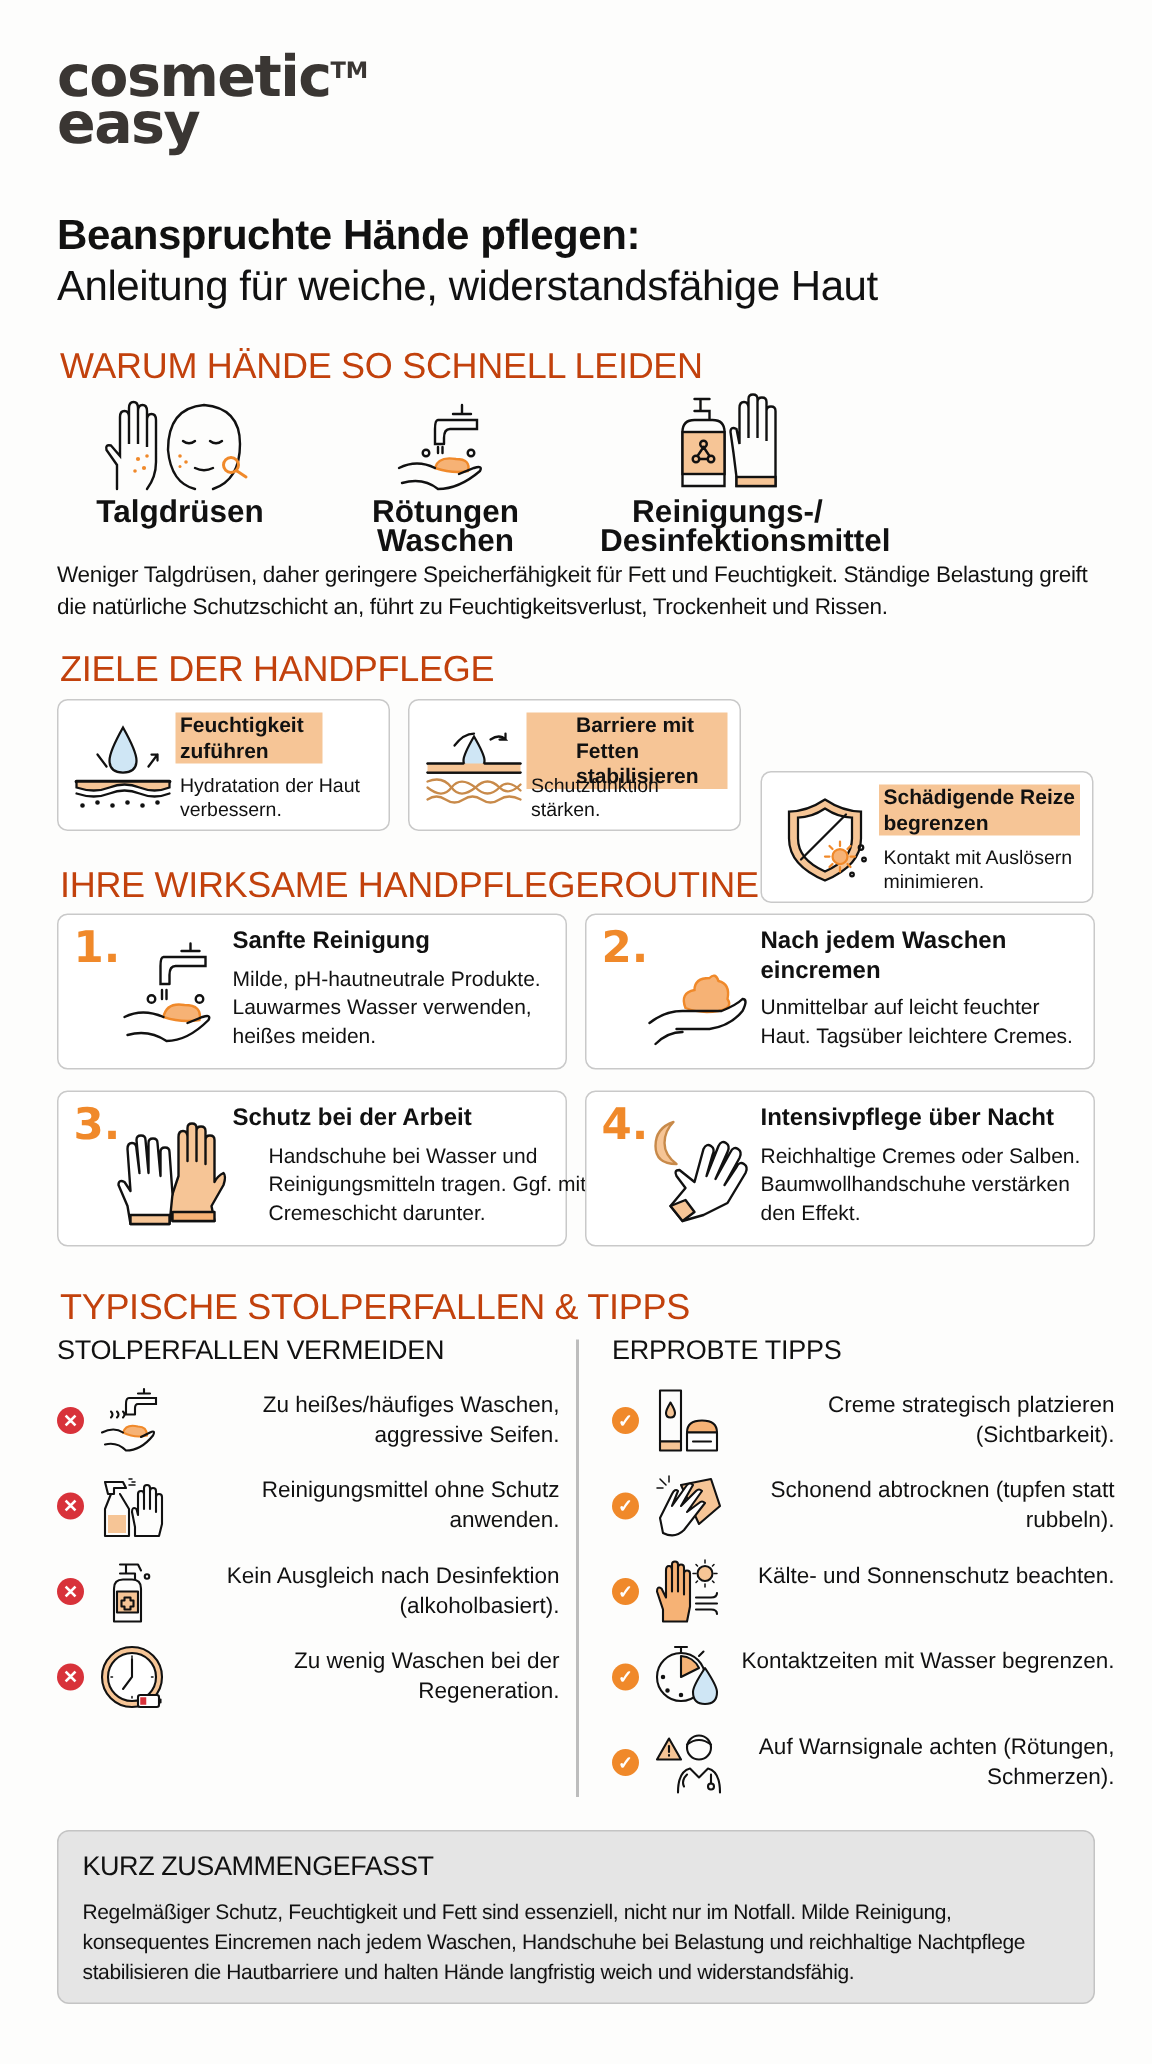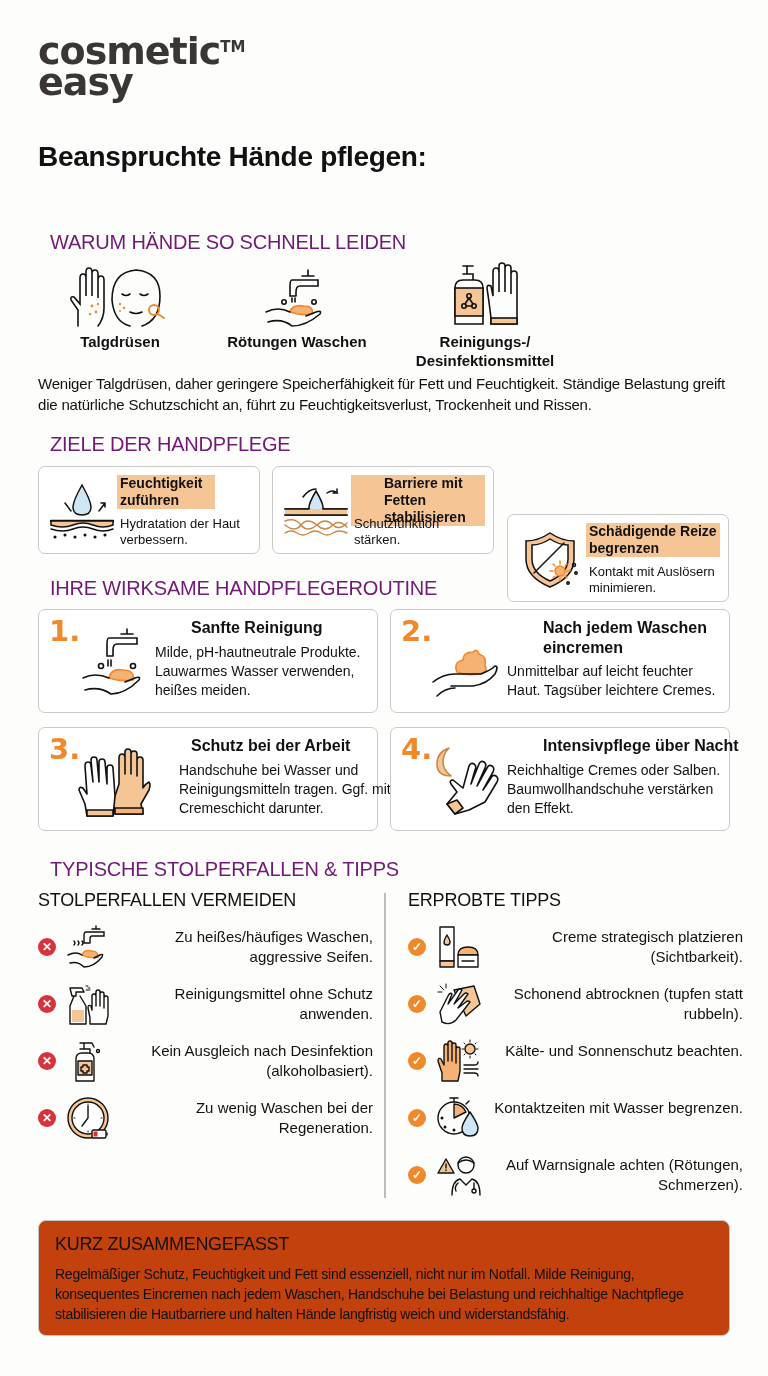--- a/index.html
+++ b/index.html
@@ -6,69 +6,70 @@
   html, body { width: 768px; height: 1376px; background: #fdfdfc; }
   body { font-family: "Liberation Sans", sans-serif; color: #111; position: relative; overflow: hidden; }
 
   .brand { position: absolute; left: 38px; top: 36px; font-family: "DejaVu Sans", sans-serif; font-weight: bold; color: #3a3633; font-size: 38px; line-height: 31px; letter-spacing: -1px; }
   .brand .tm { font-size: 15px; vertical-align: top; position: relative; top: -4px; letter-spacing: 0; }
 
   .title { position: absolute; left: 38px; top: 140px; width: 700px; }
   .title h1 { font-size: 28px; font-weight: bold; line-height: 34px; letter-spacing: -0.3px; }
   .title h2 { font-size: 28px; font-weight: normal; line-height: 34px; letter-spacing: -0.3px; }
 
-  .section-h { position: absolute; left: 50px; font-size: 20px; font-weight: normal; letter-spacing: -0.2px; color: #701a75; }
+  .section-h { position: absolute; left: 40px; font-size: 24px; font-weight: normal; letter-spacing: -0.2px; color: #c2410c; }
 
   
   .why-row { position: absolute; left: 30px; top: 260px; width: 710px; height: 110px; }
   .why-item { position: absolute; top: 0; width: 170px; text-align: center; }
   .why-item .ic { height: 68px; display: flex; justify-content: center; align-items: flex-end; }
-  .why-item .lbl { font-size: 15px; font-weight: bold; line-height: 19px; margin-top: 4px; }
+  .why-item .lbl { font-size: 21px; font-weight: bold; line-height: 19px; margin-top: 4px; }
   .why-text { position: absolute; left: 38px; top: 373px; width: 700px; font-size: 15px; line-height: 21px; letter-spacing: -0.2px; }
 
   
   .goal { position: absolute; top: 466px; width: 222px; height: 88px; border: 1.5px solid #c9c9c9; border-radius: 7px; background: #fff; }
   .goal .ic { position: absolute; left: 8px; top: 14px; width: 70px; height: 60px; }
   .goal .hl { position: absolute; left: 78px; top: 8px; background: #f6c596; font-size: 14px; font-weight: bold; line-height: 17px; padding: 0 3px; display: inline-block; }
   .goal .desc { position: absolute; left: 81px; top: 49px; font-size: 13px; line-height: 16px; }
 
   
   .step { position: absolute; width: 340px; height: 104px; border: 1.5px solid #c9c9c9; border-radius: 7px; background: #fff; }
   .step .num { position: absolute; left: 10px; top: 4px; font-family: "DejaVu Sans", sans-serif; font-weight: bold; font-size: 29px; color: #f0892a; }
   .step .ic { position: absolute; left: 38px; top: 16px; width: 76px; height: 76px; }
-  .step .t { position: absolute; left: 116px; top: 8px; font-size: 16px; font-weight: bold; line-height: 20px; width: 215px; margin-left: 36px; }
+  .step .t { position: absolute; left: 116px; top: 8px; font-size: 16px; font-weight: bold; line-height: 20px; width: 215px; }
   .step .d { position: absolute; left: 116px; font-size: 14px; line-height: 19px; width: 220px; }
 
   
   .col-h { position: absolute; font-size: 18px; letter-spacing: -0.2px; }
   .divider { position: absolute; left: 384px; top: 893px; width: 2px; height: 305px; background: #bdbdbd; }
   .li { position: absolute; height: 50px; width: 330px; }
   .li .badge { position: absolute; left: 0; top: 13px; width: 18px; height: 18px; border-radius: 50%; color: #fff; font-size: 12px; font-weight: bold; text-align: center; line-height: 18px; }
   .li .badge.x { background: #d8323a; }
   .li .badge.ok { background: #f0892a; }
   .li .ic { position: absolute; left: 28px; top: 0; width: 44px; height: 44px; }
   .li .txt { position: absolute; left: 85px; top: 2px; font-size: 15px; line-height: 20px; width: 250px; text-align: right; }
 
   
-  .summary { position: absolute; left: 38px; top: 1220px; width: 692px; height: 116px; background: #c2410c; border: 1.5px solid #c4c4c4; border-radius: 8px; }
+  .summary { position: absolute; left: 38px; top: 1220px; width: 692px; height: 116px; background: #e5e5e5; border: 1.5px solid #c4c4c4; border-radius: 8px; }
   .summary h3 { position: absolute; left: 16px; top: 13px; font-size: 18px; font-weight: normal; letter-spacing: -0.3px; }
   .summary p { position: absolute; left: 16px; top: 43px; width: 665px; font-size: 14px; line-height: 20px; letter-spacing: -0.25px; }
 
   svg { overflow: visible; }
 </style>
 </head>
 <body>
 
 <div class="brand">
   <div><span>cosmetic</span><span class="tm">TM</span></div>
   <div>easy</div>
 </div>
 
 <div class="title">
   <h1>Beanspruchte Hände pflegen:</h1>
+  <h2>Anleitung für weiche, widerstandsfähige Haut</h2>
 </div>
 
 <div class="section-h" style="top:231px;">WARUM HÄNDE SO SCHNELL LEIDEN</div>
 <div class="why-row">
   <div class="why-item" style="left:5px;">
     <div class="ic">
       <svg width="104" height="62" viewBox="0 0 104 62" fill="none" stroke="#111" stroke-width="1.6" stroke-linecap="round">
         <path d="M10 60 L10 44 L3 34 Q2 30 6 31 L12 38 L12 12 Q12 8 15 8 Q18 8 18 12 L18 30 L18 6 Q18 2 21 2 Q24 2 24 6 L24 30 L24 8 Q24 4 27 4 Q30 4 30 8 L30 32 L30 14 Q30 10 33 10 Q36 10 36 14 L36 42 Q36 52 30 60"></path>
         <circle cx="24" cy="40" r="1.4" fill="#f0892a" stroke="none"></circle>
           <circle cx="28" cy="46" r="1.4" fill="#f0892a" stroke="none"></circle>

